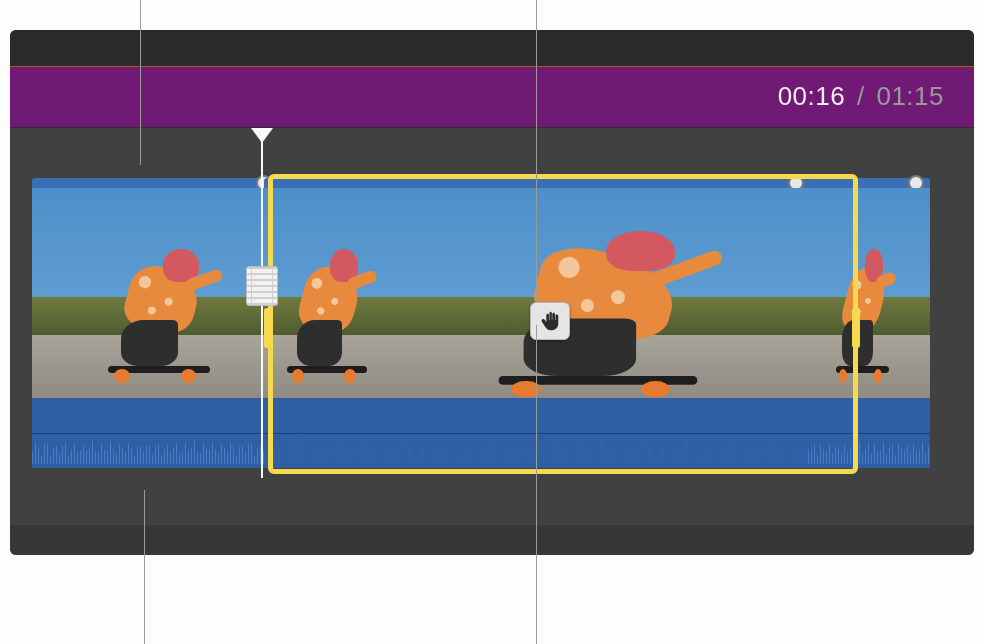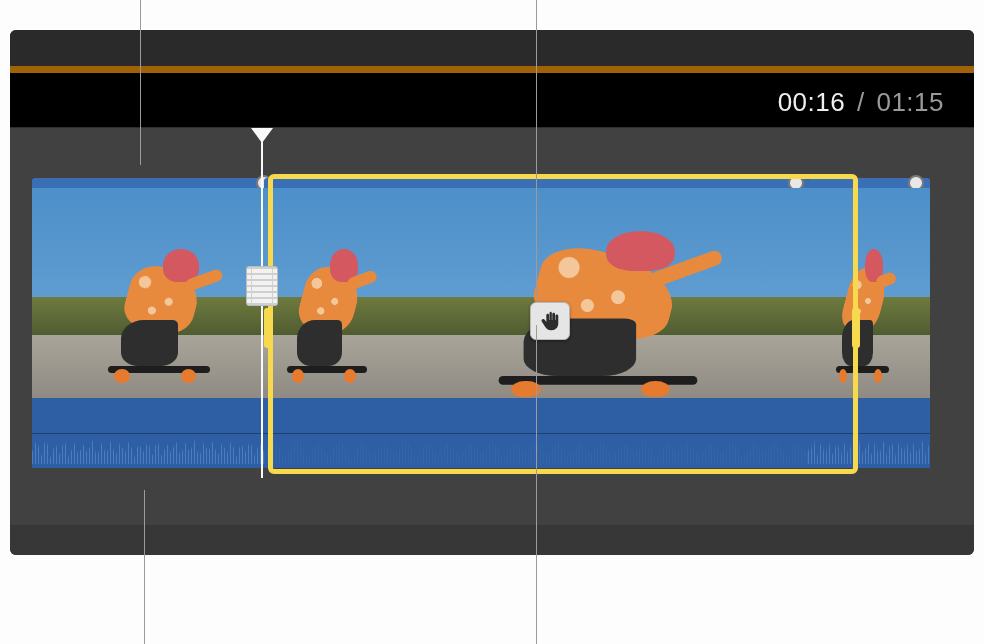--- a/index.html
+++ b/index.html
@@ -22,22 +22,22 @@
     overflow: hidden;
   }
   .top-dark {
     position: absolute;
     left: 0; top: 0; width: 100%; height: 36px;
     background: #2a2a2a;
   }
   .header-bar {
     position: absolute;
     left: 0; top: 36px; width: 100%; height: 62px;
-    background: #000000;
-    border-top: 7px solid #a16207;
+    background: #701a75;
+    border-top: 1px solid #a16207;
     border-bottom: 1px solid #2e2e2e;
   }
   .time-readout {
     position: absolute;
     right: 30px;
     top: 14px;
     font-size: 26px;
     font-weight: 400;
     letter-spacing: 0.5px;
   }

